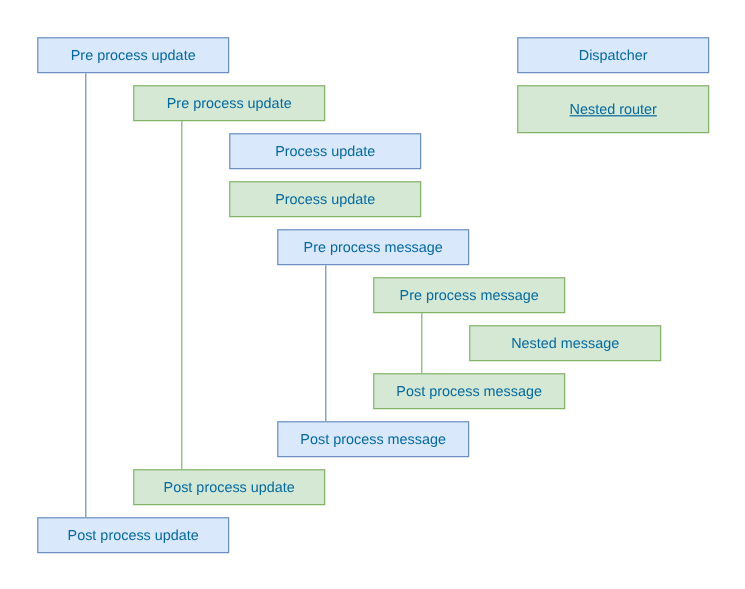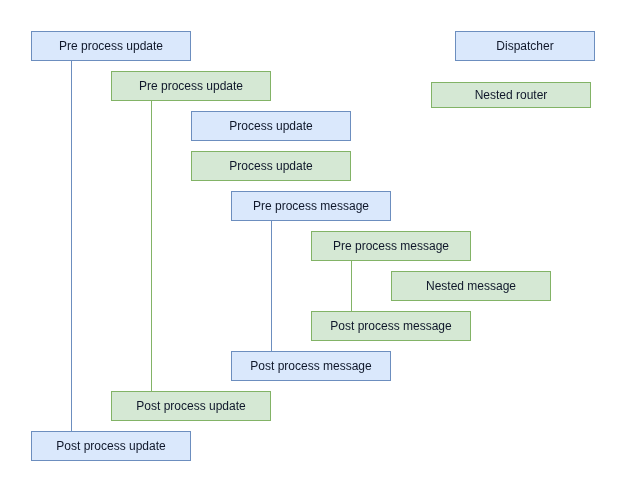--- a/index.html
+++ b/index.html
@@ -15,21 +15,21 @@
     background: var(--canvas-bg, #ffffff);
   }
   .node {
     position: absolute;
     display: flex;
     align-items: center;
     justify-content: center;
     text-align: center;
     font-size: 12px;
     line-height: 1;
-    color: #0f172a;
+    color: #0369a1;
     border: 1px solid transparent;
     white-space: nowrap;
   }
   .node.blue  { background: var(--blue-fill);  border-color: var(--blue-stroke); }
   .node.green { background: var(--green-fill); border-color: var(--green-stroke); }
   .connector {
     position: absolute;
     width: 1px;
   }
   .connector.blue  { background: var(--blue-stroke); }
@@ -50,16 +50,16 @@
       <div class="node green" style="left: 111px; top: 71px; width: 160px; height: 30px;">Pre process update</div>
       <div class="node blue" style="left: 191px; top: 111px; width: 160px; height: 30px;">Process update</div>
       <div class="node green" style="left: 191px; top: 151px; width: 160px; height: 30px;">Process update</div>
       <div class="node blue" style="left: 231px; top: 191px; width: 160px; height: 30px;">Pre process message</div>
       <div class="node green" style="left: 311px; top: 231px; width: 160px; height: 30px;">Pre process message</div>
       <div class="node green" style="left: 391px; top: 271px; width: 160px; height: 30px;">Nested message</div>
       <div class="node green" style="left: 311px; top: 311px; width: 160px; height: 30px;">Post process message</div>
       <div class="node blue" style="left: 231px; top: 351px; width: 160px; height: 30px;">Post process message</div>
       <div class="node green" style="left: 111px; top: 391px; width: 160px; height: 30px;">Post process update</div>
       <div class="node blue" style="left: 31px; top: 431px; width: 160px; height: 30px;">Post process update</div>
-      <div class="node blue" style="left: 431px; top: 31px; width: 140px; height: 30px; margin-left: 24px;">Dispatcher</div>
-      <div class="node green" style="left: 431px; top: 82px; width: 160px; height: 26px;">Nested router</div>
+      <div class="node blue" style="left: 431px; top: 31px; width: 160px; height: 30px;">Dispatcher</div>
+      <div class="node green" style="left: 431px; top: 71px; width: 160px; height: 40px; text-decoration: underline;">Nested router</div>
     </div>
 </div>
 
 </body></html>

